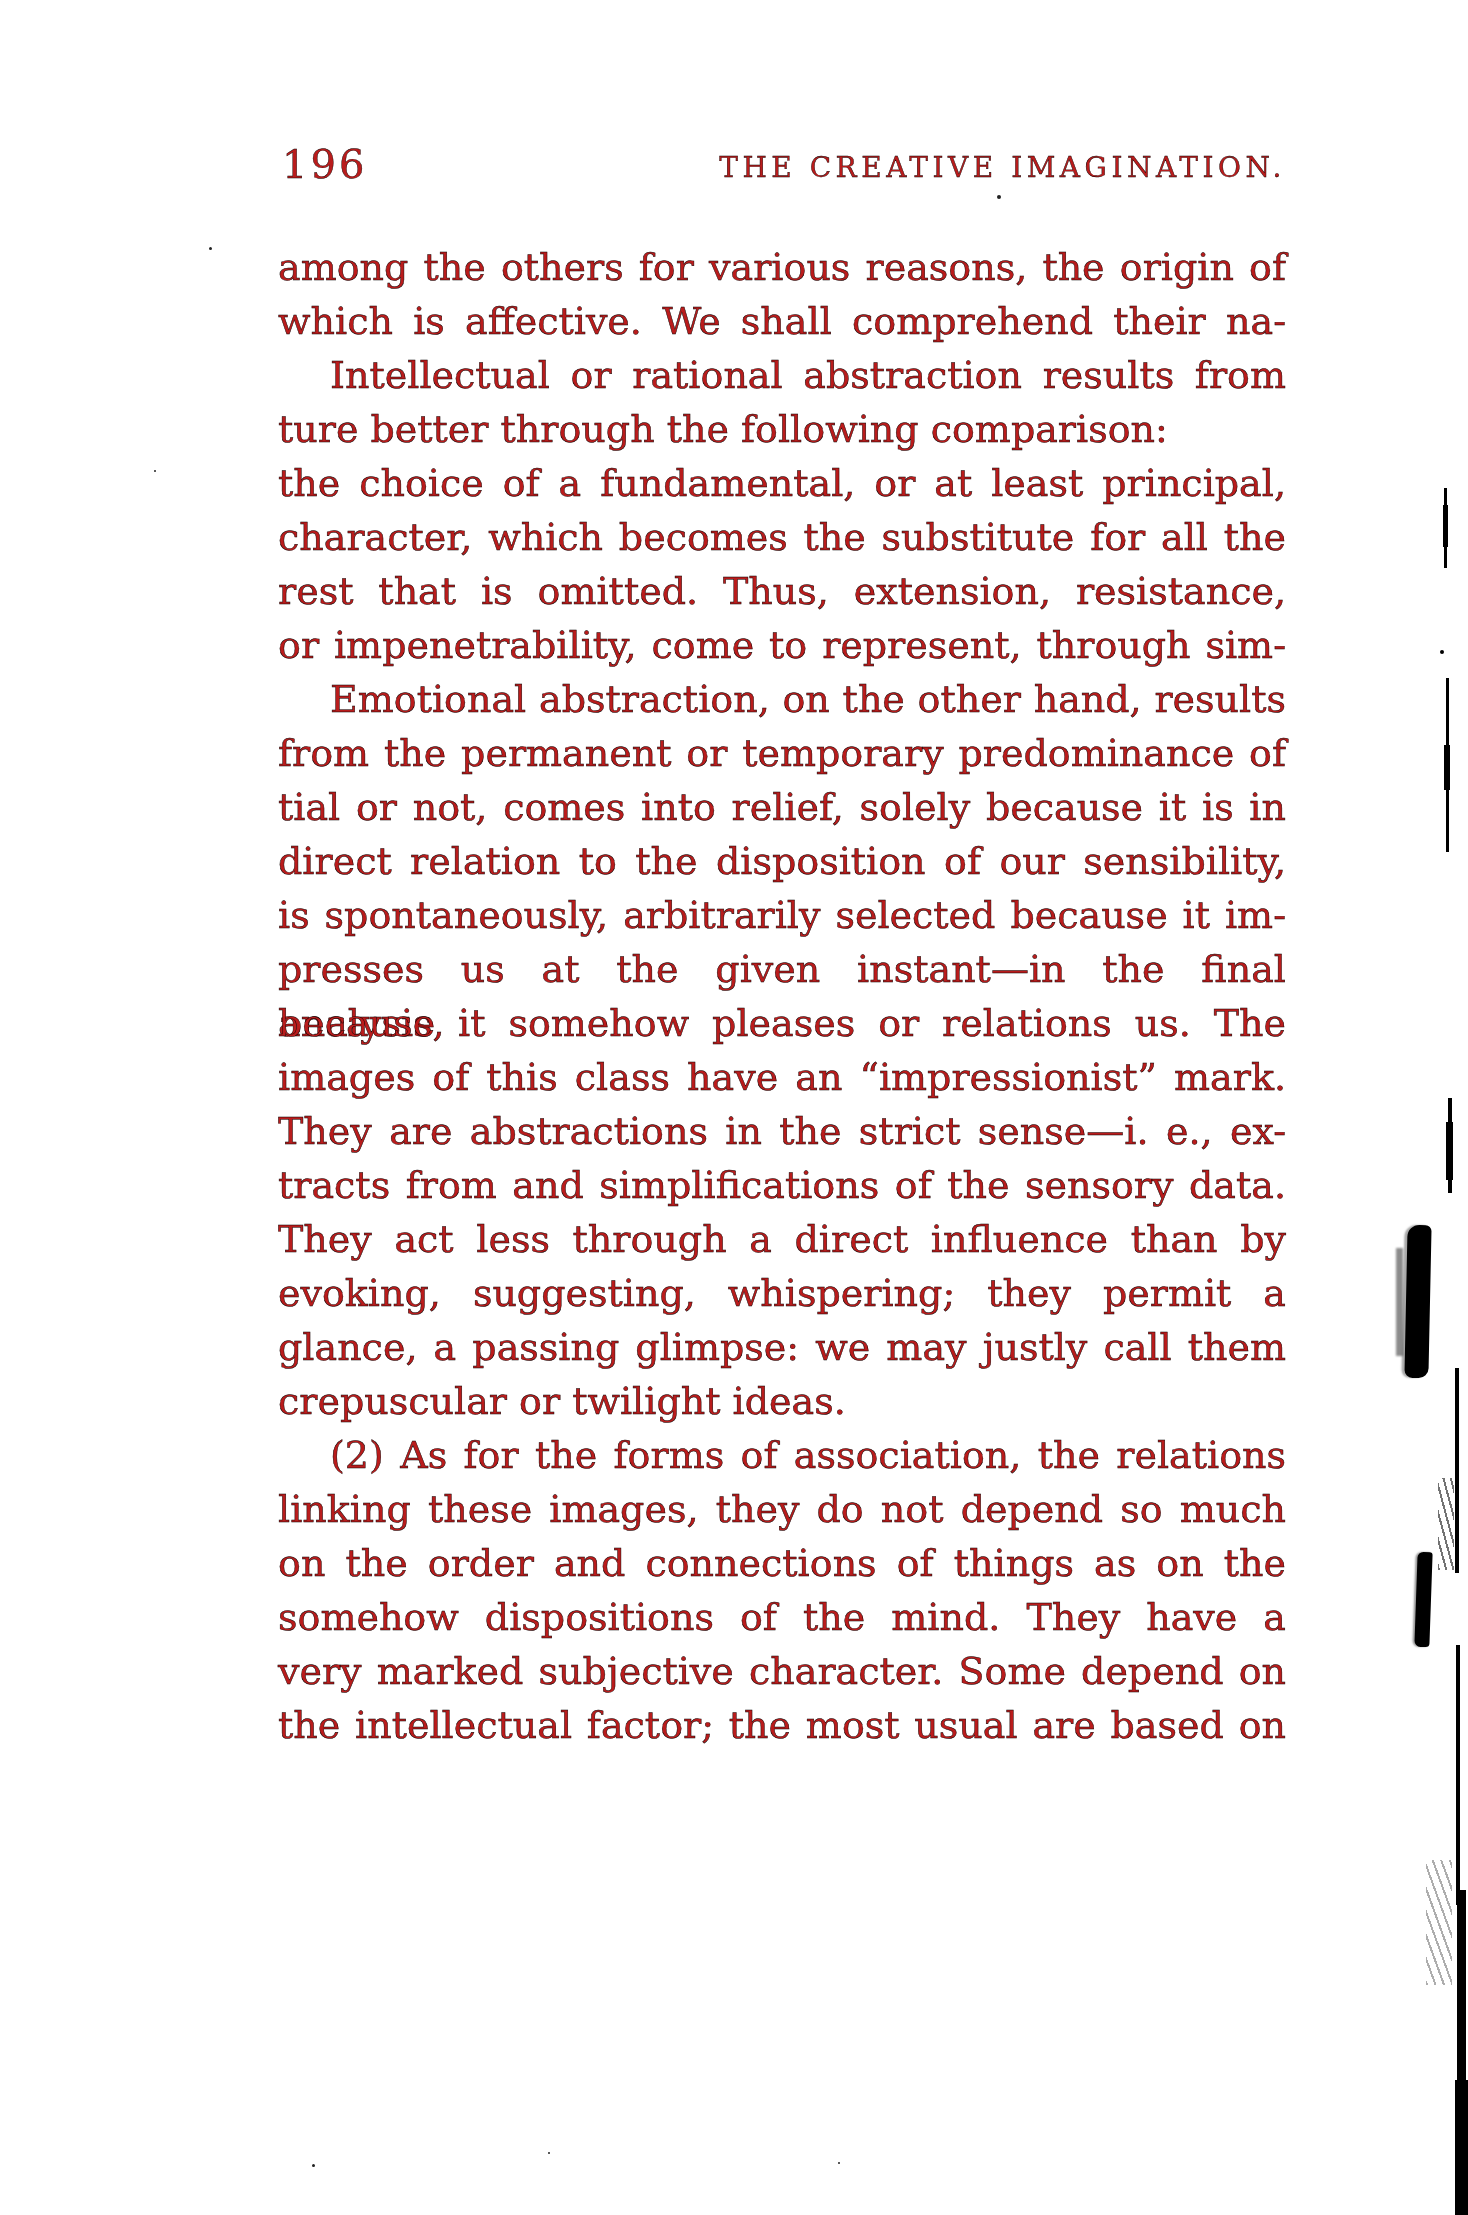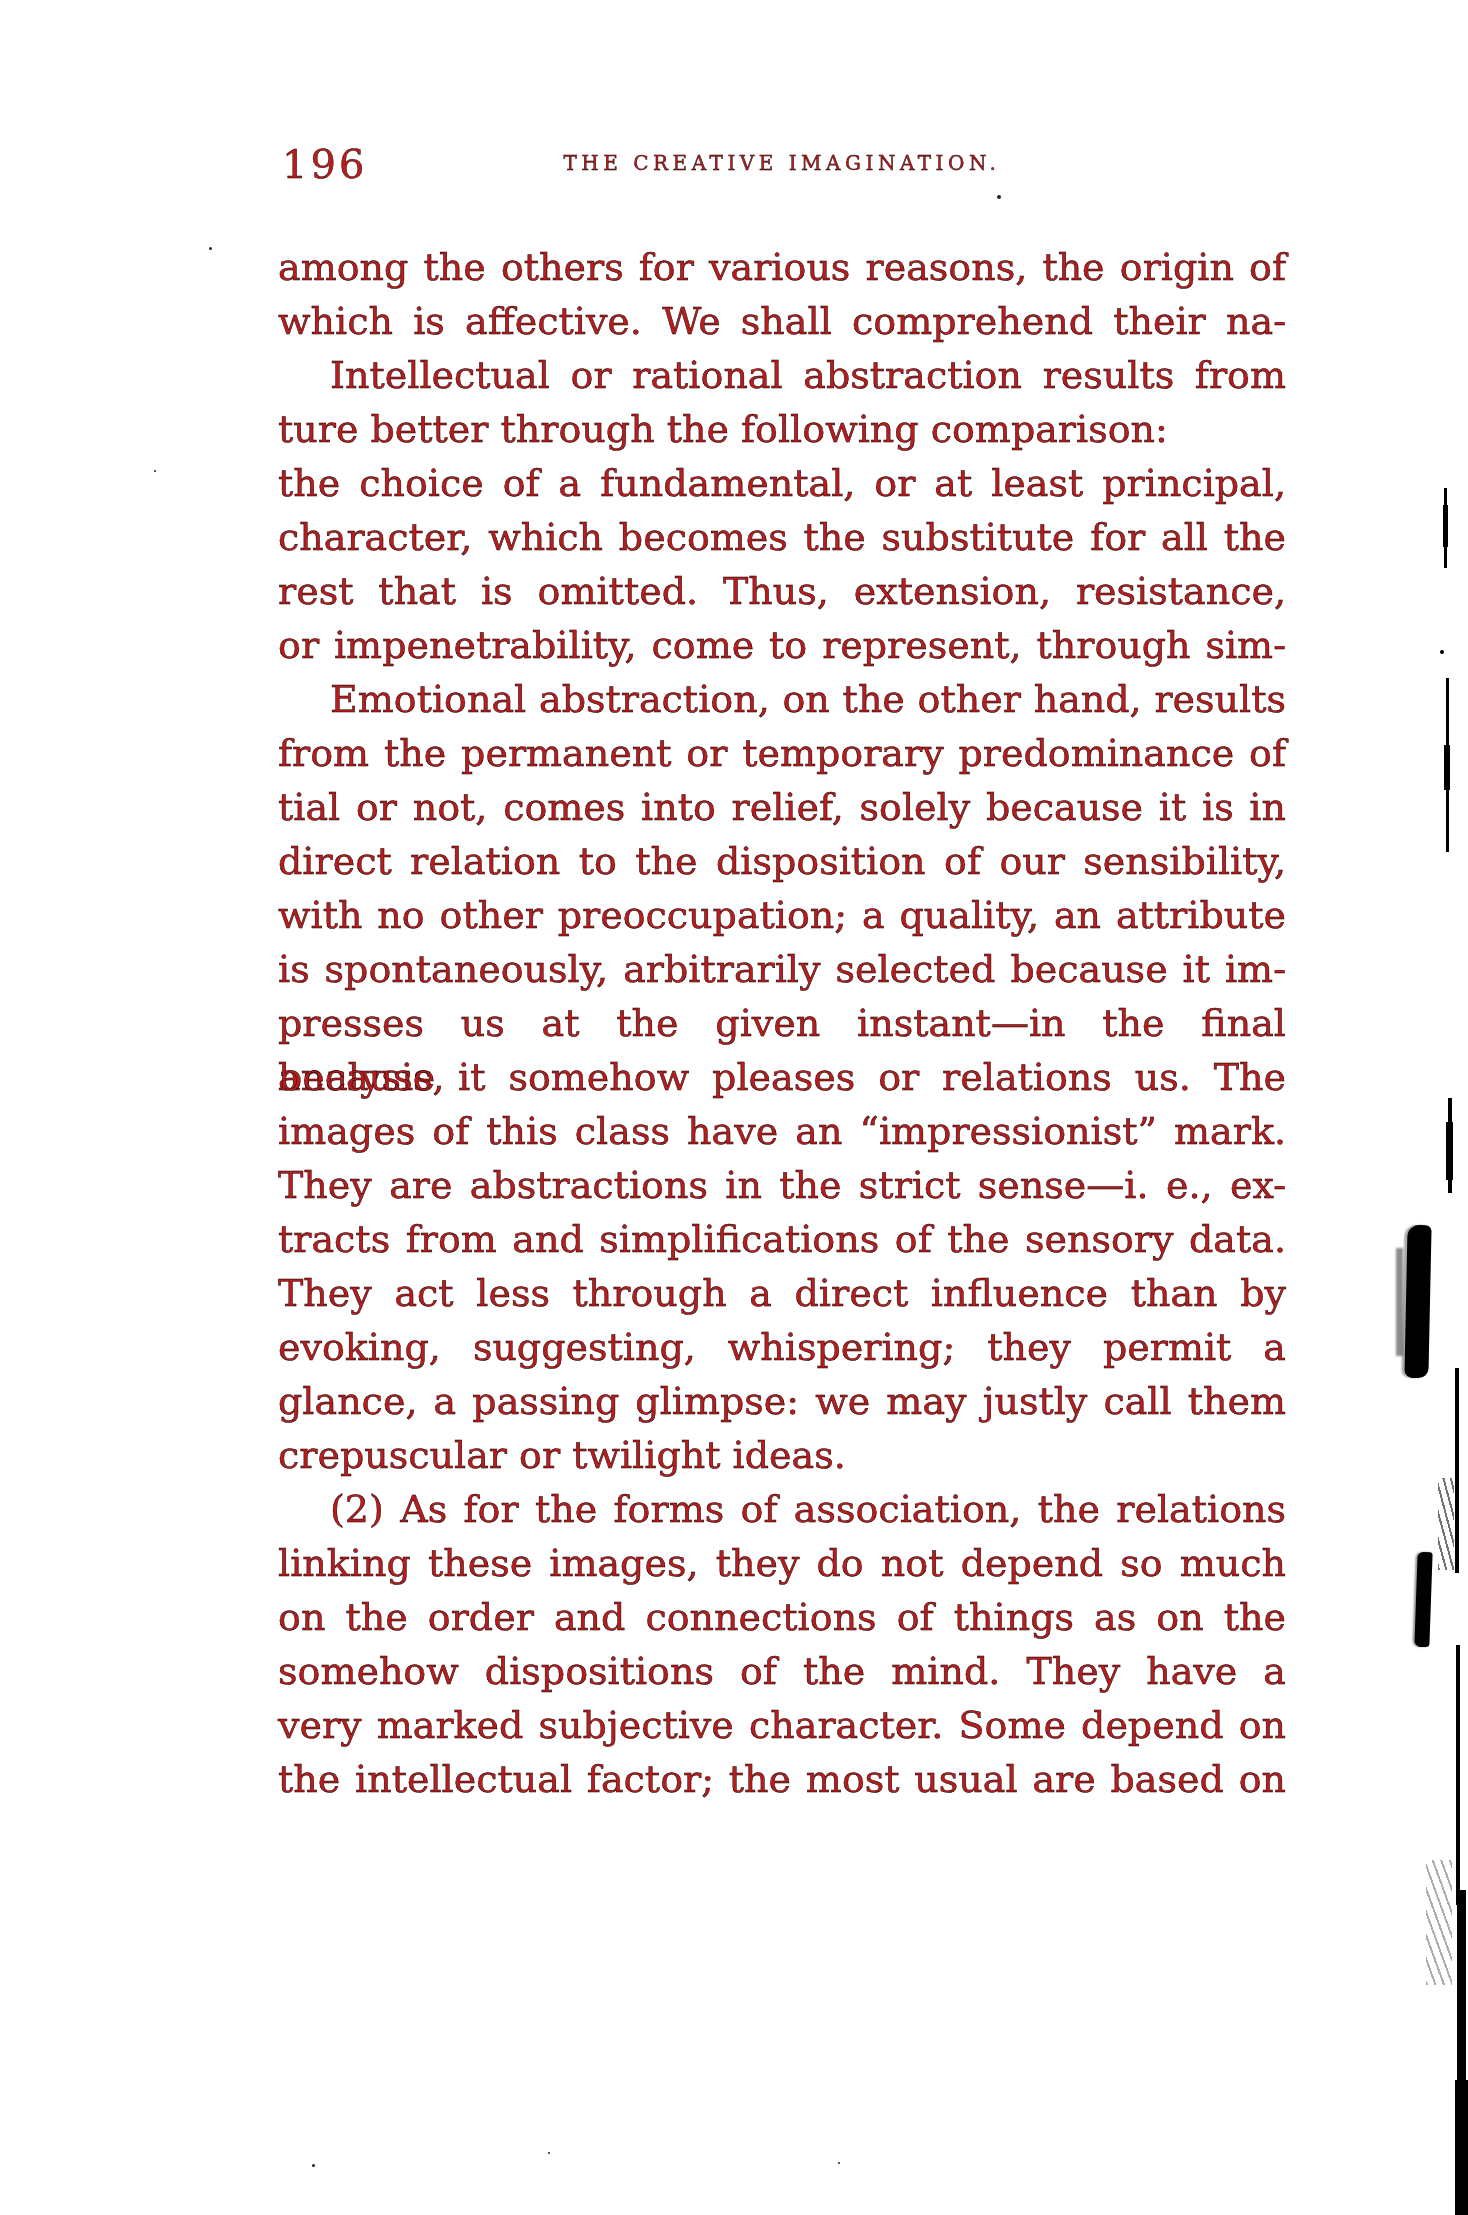--- a/index.html
+++ b/index.html
@@ -12,22 +12,22 @@
     color:#b91c1c;
   }
   
   .folio{
     position:absolute;left:282px;top:141px;
     font-size:40px;letter-spacing:3px;
     -webkit-text-stroke:0.4px #000;
   }
   .running-title{
     position:absolute;left:278px;top:151px;width:1008px;
-    text-align:center;
-    font-size:20px;letter-spacing:4.5px;
+    text-align:right;
+    font-size:28px;letter-spacing:4.5px;
     -webkit-text-stroke:0.4px #000;
   }
   
   .text-block{
     position:absolute;left:278px;top:240px;width:1008px;
   }
   .line{
     font-size:38px;
     line-height:54px;height:54px;
     text-align:justify;
@@ -95,21 +95,20 @@
     <div class="line indent">Intellectual or rational abstraction results from</div>
     <div class="line noj">ture better through the following comparison:</div>
     <div class="line">the choice of a fundamental, or at least principal,</div>
     <div class="line">character, which becomes the substitute for all the</div>
     <div class="line">rest that is omitted.  Thus, extension, resistance,</div>
     <div class="line">or impenetrability, come to represent, through sim-</div>
     <div class="line indent">Emotional abstraction, on the other hand, results</div>
     <div class="line">from the permanent or temporary predominance of</div>
     <div class="line">tial or not, comes into relief, solely because it is in</div>
     <div class="line">direct relation to the disposition of our sensibility,</div>
-    <div class="line">with no other preoccupation; a quality, an attribute</div>
     <div class="line">is spontaneously, arbitrarily selected because it im-</div>
     <div class="line">presses us at the given instant—in the final analysis,</div>
     <div class="line">because it somehow pleases or relations us.  The</div>
     <div class="line">images of this class have an “impressionist” mark.</div>
     <div class="line">They are abstractions in the strict sense—i. e., ex-</div>
     <div class="line">tracts from and simplifications of the sensory data.</div>
     <div class="line">They act less through a direct influence than by</div>
     <div class="line">evoking, suggesting, whispering; they permit a</div>
     <div class="line">glance, a passing glimpse: we may justly call them</div>
     <div class="line noj">crepuscular or twilight ideas.</div>

